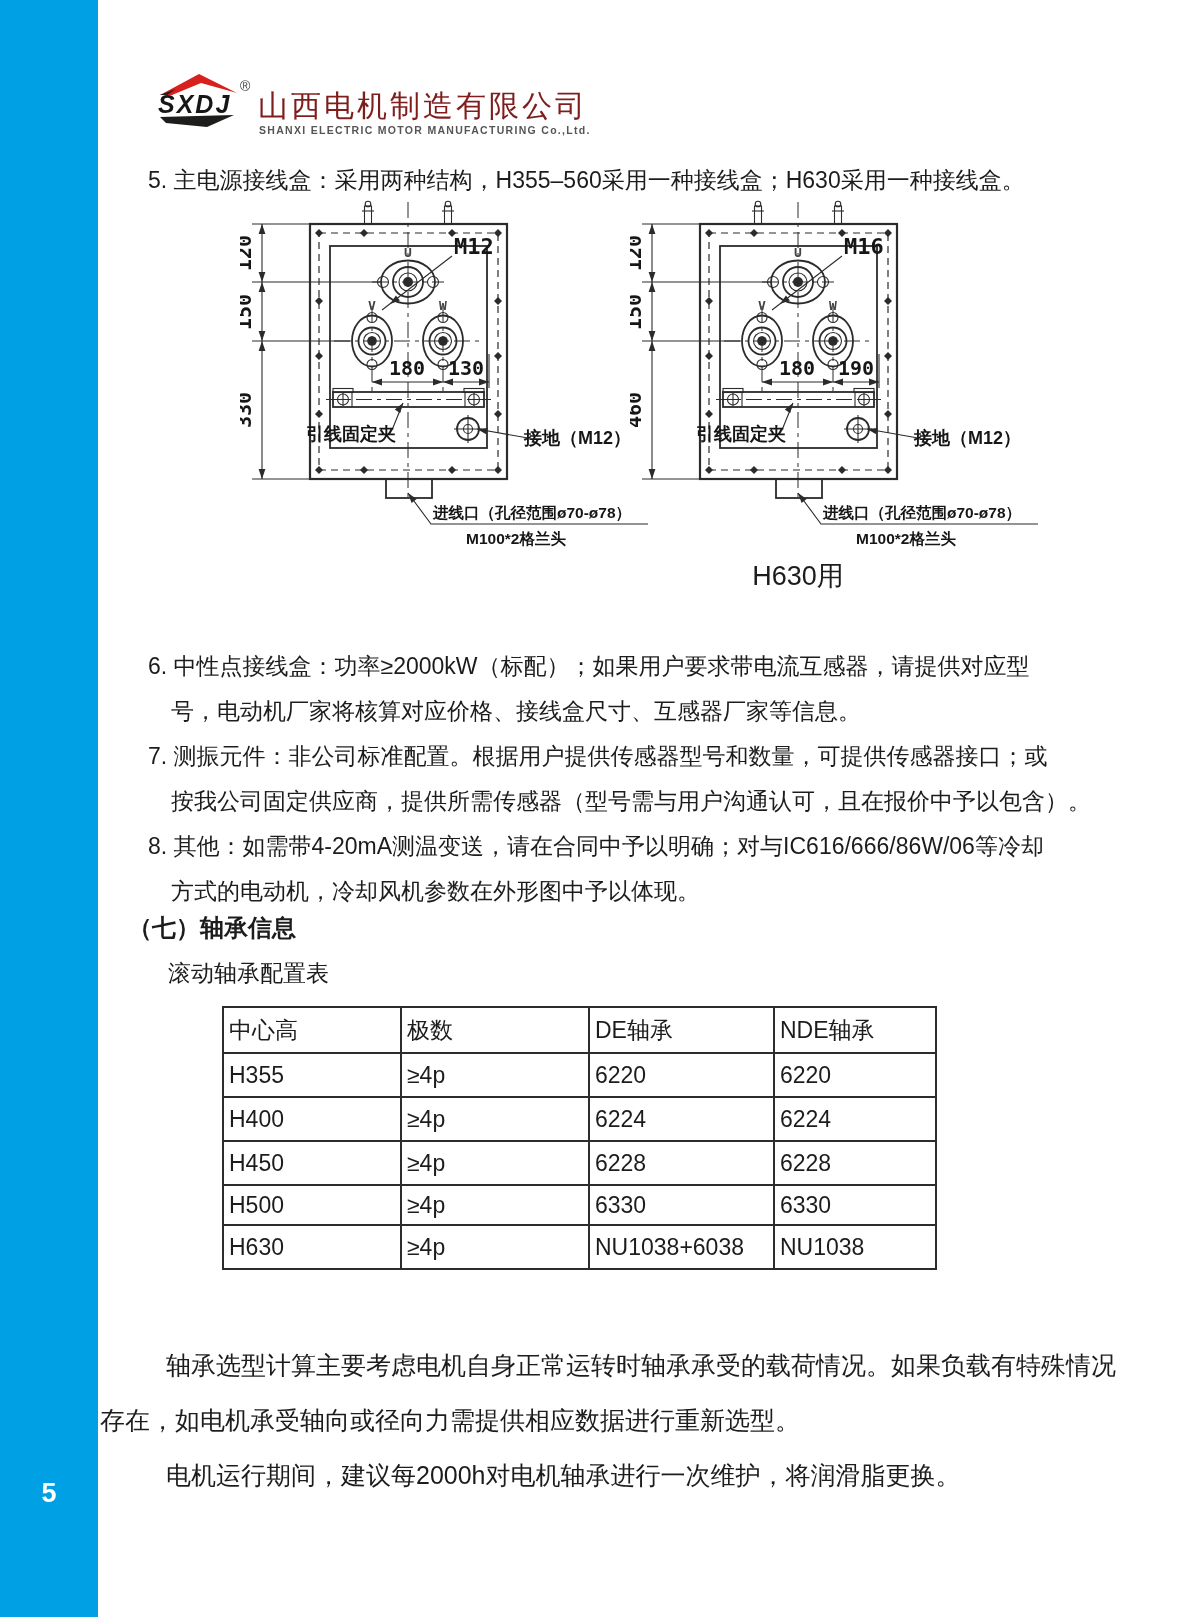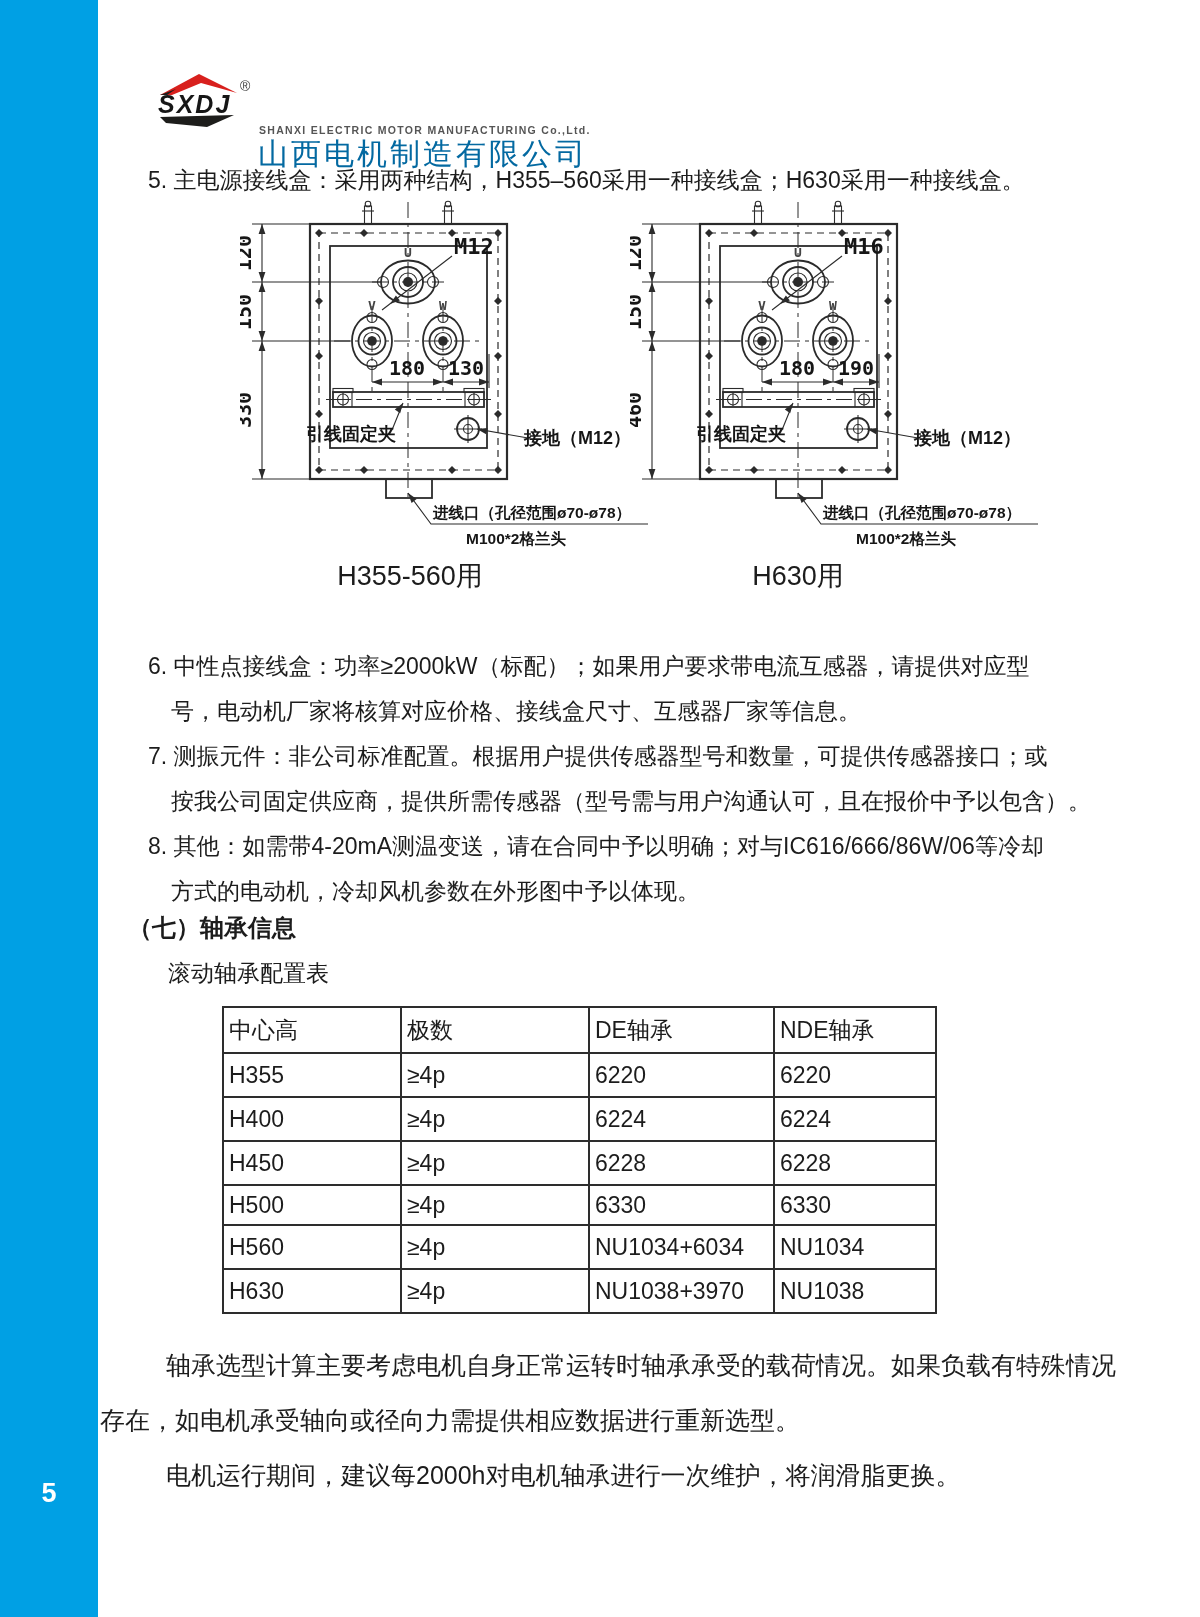--- a/index.html
+++ b/index.html
@@ -4,21 +4,21 @@
 <style>
   html,body{margin:0;padding:0;background:#e8e8e8;}
   .page{position:relative;width:1200px;height:1617px;background:#ffffff;overflow:hidden;
         font-family:"Liberation Sans","DejaVu Sans",sans-serif;color:#1c1c1c;}
   .abs{position:absolute;}
   .sidebar{position:absolute;left:0;top:0;width:98px;height:1617px;background:#00a0e4;}
   .pagenum{position:absolute;left:0;top:1478px;width:98px;text-align:center;color:#ffffff;
            font-size:27px;font-weight:bold;}
   
   .regmark{position:absolute;left:240px;top:78px;font-size:14px;color:#3a3a3a;}
-  .cn-name{position:absolute;left:258px;top:86px;font-size:30px;letter-spacing:3px;color:#0369a1;font-weight:500;margin-top:48px;}
+  .cn-name{position:absolute;left:258px;top:86px;font-size:30px;letter-spacing:3px;color:#7f1d1d;font-weight:500;}
   .en-name{position:absolute;left:259px;top:124px;font-size:10.5px;letter-spacing:1.3px;color:#555;font-weight:bold;}
   
   .t23{font-size:23px;}
   .line{line-height:45px;white-space:nowrap;}
   .cont{margin-left:23px;}
   .caption-small{font-size:27px;text-align:center;}
   .caption-main{font-size:24px;text-align:center;letter-spacing:1px;}
   .sec-head{font-size:24px;font-weight:bold;}
   
   table.btable{border-collapse:collapse;table-layout:fixed;}
@@ -195,21 +195,20 @@
     <text class="cad-big" x="214" y="58">M16</text>
     <text class="cad-let" x="168" y="61" text-anchor="middle">U</text>
     <text class="cad-let" x="132" y="114" text-anchor="middle">V</text>
     <text class="cad-let" x="203" y="114" text-anchor="middle">W</text>
     <text class="cad-cjk" x="66" y="244">引线固定夹</text>
     <text class="cad-cjk" x="284" y="248">接地（M12）</text>
     <text class="cad-cjk-s" x="193" y="322">进线口（孔径范围ø70-ø78）</text>
     <text class="cad-cjk-s" x="226" y="348">M100*2格兰头</text>
   </svg>
 
-  <div class="abs caption-small" style="left:290px;top:558px;width:240px;">H355-560用</div>
   <div class="abs caption-small" style="left:678px;top:558px;width:240px;">H630用</div>
 
   <div class="abs t23" style="left:148px;top:644px;">
     <div class="line">6. 中性点接线盒：功率≥2000kW（标配）；如果用户要求带电流互感器，请提供对应型</div>
     <div class="line cont">号，电动机厂家将核算对应价格、接线盒尺寸、互感器厂家等信息。</div>
   </div>
   <div class="abs t23" style="left:148px;top:734px;">
     <div class="line">7. 测振元件：非公司标准配置。根据用户提供传感器型号和数量，可提供传感器接口；或</div>
     <div class="line cont">按我公司固定供应商，提供所需传感器（型号需与用户沟通认可，且在报价中予以包含）。</div>
   </div>
@@ -253,29 +252,23 @@
       <td>6228</td>
       <td>6228</td>
     </tr>
     <tr style="height:40px">
       <td>H500</td>
       <td>≥4p</td>
       <td>6330</td>
       <td>6330</td>
     </tr>
     <tr style="height:44px">
-      <td>H560</td>
-      <td>≥4p</td>
-      <td>NU1034+6034</td>
-      <td>NU1034</td>
-    </tr>
-    <tr style="height:44px">
       <td>H630</td>
       <td>≥4p</td>
-      <td>NU1038+3970</td>
+      <td>NU1038+6038</td>
       <td>NU1038</td>
     </tr>
   </tbody>
     </table>
 
   <div class="abs" style="left:100px;top:1338px;">
     <div class="note-line indent1">轴承选型计算主要考虑电机自身正常运转时轴承承受的载荷情况。如果负载有特殊情况</div>
     <div class="note-line">存在，如电机承受轴向或径向力需提供相应数据进行重新选型。</div>
   </div>
   <div class="abs note-line indent1" style="left:100px;top:1448px;">电机运行期间，建议每2000h对电机轴承进行一次维护，将润滑脂更换。</div>

